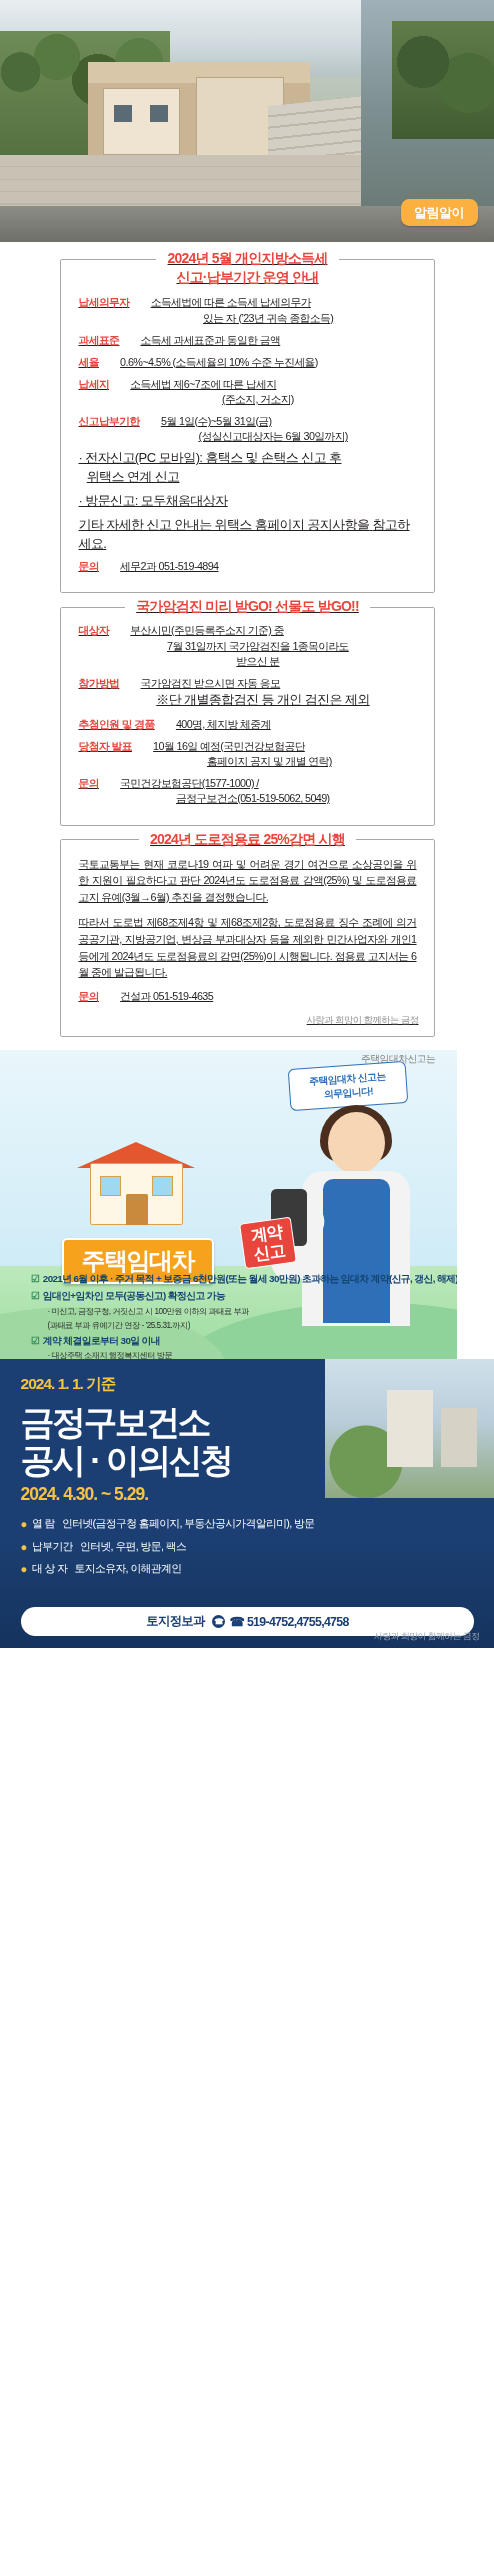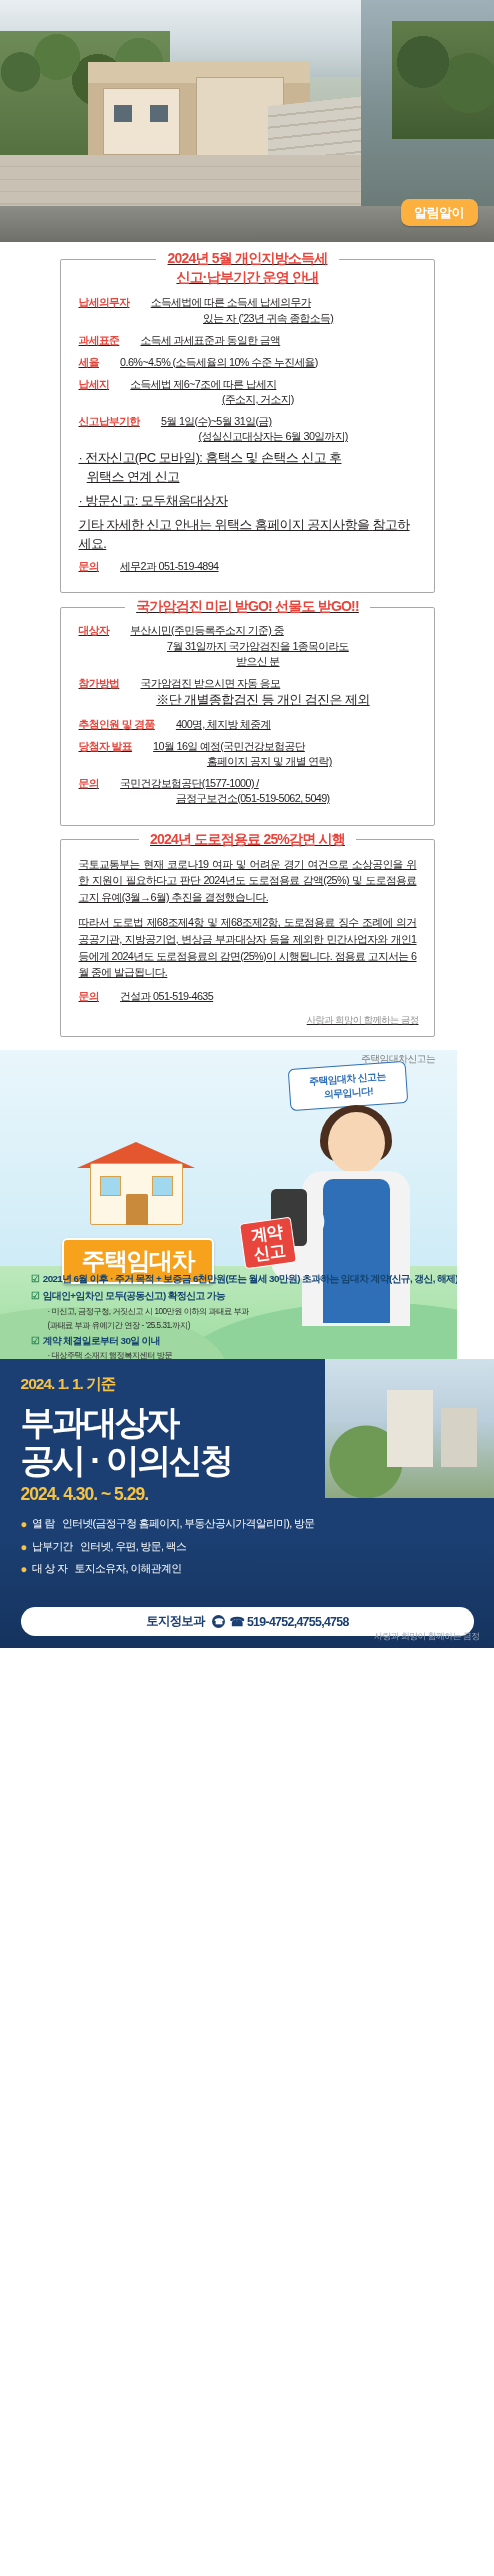--- a/index.html
+++ b/index.html
@@ -526,21 +526,21 @@
   </div>
 
   <div class="land">
     <div class="land-photo">
       <div class="bld"></div>
       <div class="bld2"></div>
     </div>
     <div class="land-inner">
       <div class="land-kicker">2024. 1. 1. 기준</div>
       <div class="land-title">
-        <span class="ln">부과대상자</span>
+        <span class="ln">금정구보건소</span>
         <span class="ln">공시 · 이의신청</span>
       </div>
       <div class="land-period">2024. 4.30. ~ 5.29.</div>
 
       <div class="land-rows">
         <div class="lr">
           <span class="dot">●</span>
           <span class="k">열       람</span>
           <span class="v">인터넷(금정구청 홈페이지, 부동산공시가격알리미), 방문</span>
         </div>

